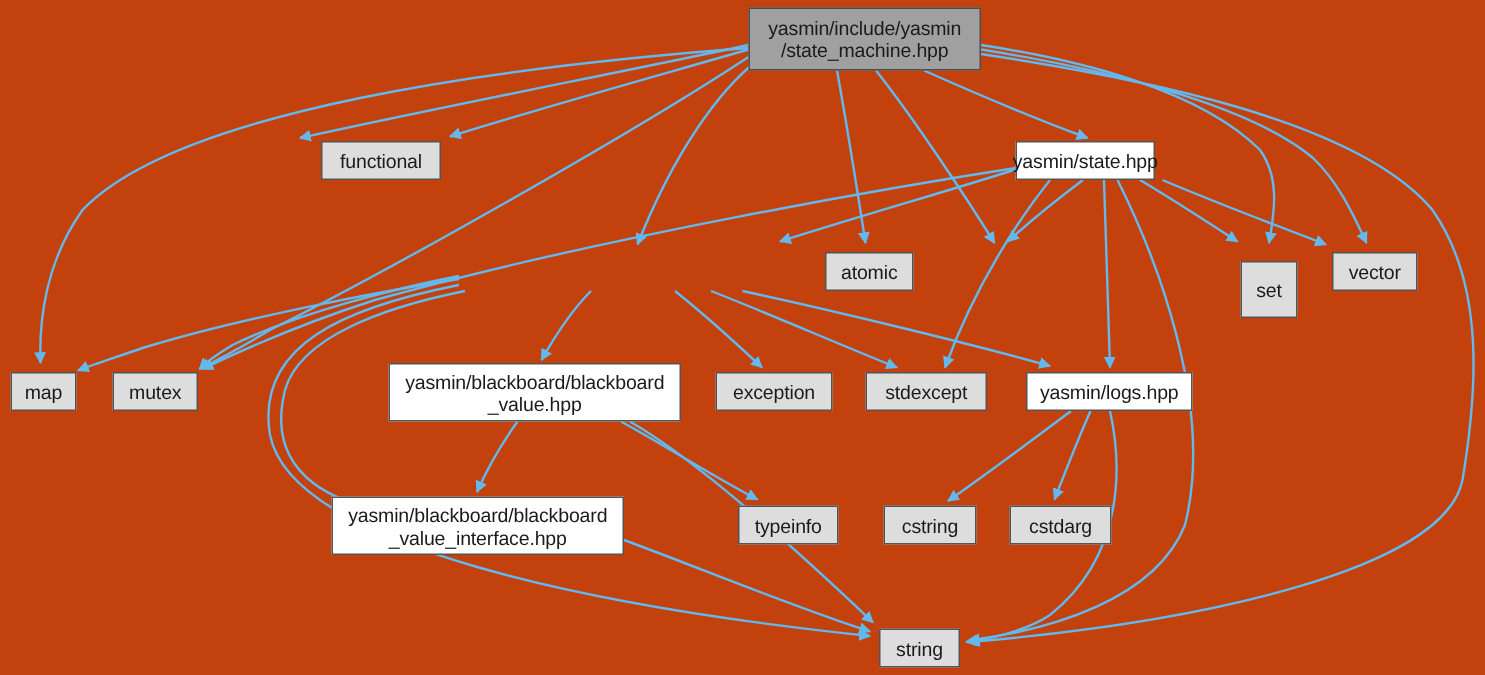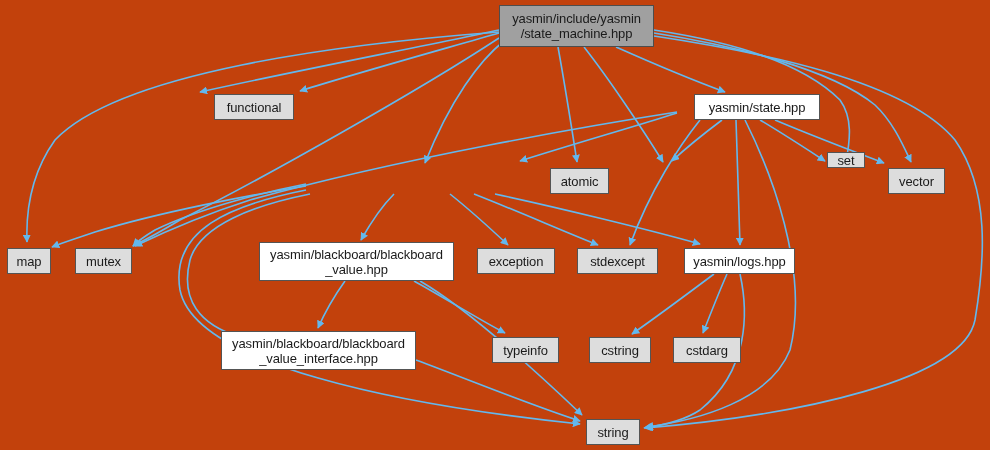--- a/index.html
+++ b/index.html
@@ -103,23 +103,23 @@
         <path d="M416,360 C470,380 530,405 580,421" fill="none" stroke="#63b8ee" stroke-width="1.6" marker-end="url(#arrow)"></path>
         <path d="M714,274 C690,292 655,318 632,334" fill="none" stroke="#63b8ee" stroke-width="1.6" marker-end="url(#arrow)"></path>
         <path d="M727,274 C719,292 710,315 703,333" fill="none" stroke="#63b8ee" stroke-width="1.6" marker-end="url(#arrow)"></path>
         <path d="M740,274 C748,310 750,370 700,410 C685,420 665,425 644,428" fill="none" stroke="#63b8ee" stroke-width="1.6" marker-end="url(#arrow)"></path>
       </g>
   </svg>
   <div id="node-layer">
       <div class="node fill-root" style="left: 499px; top: 5px; width: 155px; height: 42px;"><span class="node-label">yasmin/include/yasmin
 /state_machine.hpp</span></div>
       <div class="node fill-gray" style="left: 214px; top: 94px; width: 80px; height: 26px;"><span class="node-label">functional</span></div>
-      <div class="node fill-white" style="left: 694px; top: 94px; width: 126px; height: 26px;"><span class="node-label">yasmin/state.hpp</span></div>
+      <div class="node fill-white" style="left: 677px; top: 94px; width: 93px; height: 26px;"><span class="node-label">yasmin/state.hpp</span></div>
       <div class="node fill-gray" style="left: 550px; top: 168px; width: 59px; height: 26px;"><span class="node-label">atomic</span></div>
-      <div class="node fill-gray" style="left: 827px; top: 152px; width: 38px; height: 16px;"><span class="node-label">set</span></div>
+      <div class="node fill-gray" style="left: 827px; top: 174px; width: 38px; height: 38px;"><span class="node-label">set</span></div>
       <div class="node fill-gray" style="left: 888px; top: 168px; width: 57px; height: 26px;"><span class="node-label">vector</span></div>
       <div class="node fill-gray" style="left: 7px; top: 248px; width: 44px; height: 26px;"><span class="node-label">map</span></div>
       <div class="node fill-gray" style="left: 75px; top: 248px; width: 57px; height: 26px;"><span class="node-label">mutex</span></div>
       <div class="node fill-white" style="left: 259px; top: 242px; width: 195px; height: 39px;"><span class="node-label">yasmin/blackboard/blackboard
 _value.hpp</span></div>
       <div class="node fill-gray" style="left: 477px; top: 248px; width: 78px; height: 26px;"><span class="node-label">exception</span></div>
       <div class="node fill-gray" style="left: 577px; top: 248px; width: 81px; height: 26px;"><span class="node-label">stdexcept</span></div>
       <div class="node fill-white" style="left: 684px; top: 248px; width: 111px; height: 26px;"><span class="node-label">yasmin/logs.hpp</span></div>
       <div class="node fill-white" style="left: 221px; top: 331px; width: 195px; height: 39px;"><span class="node-label">yasmin/blackboard/blackboard
 _value_interface.hpp</span></div>

